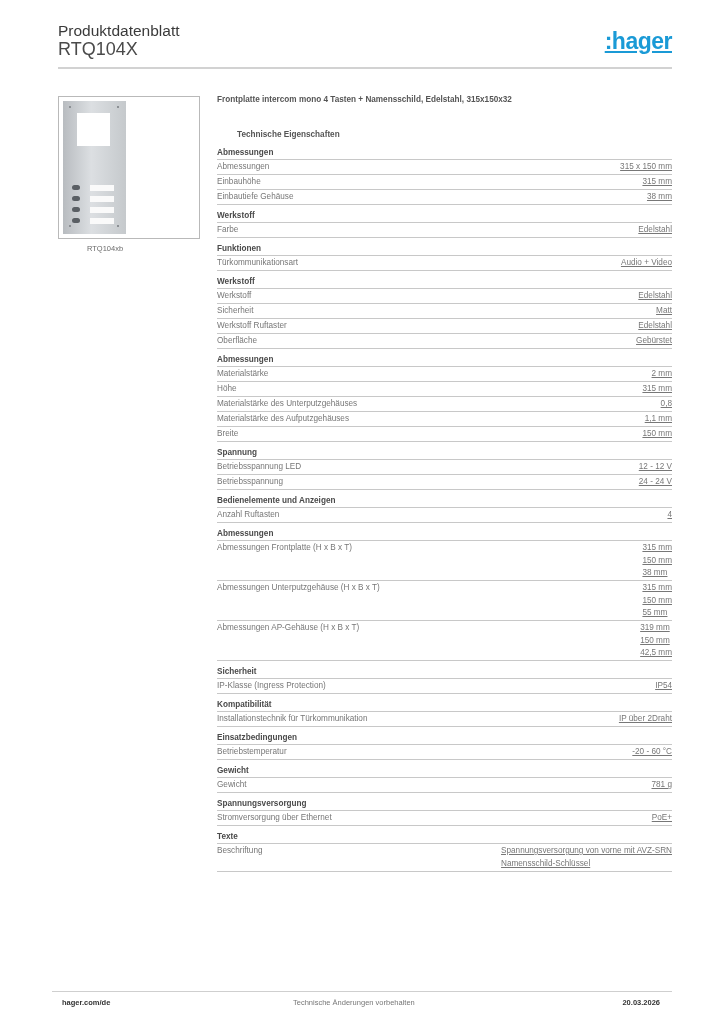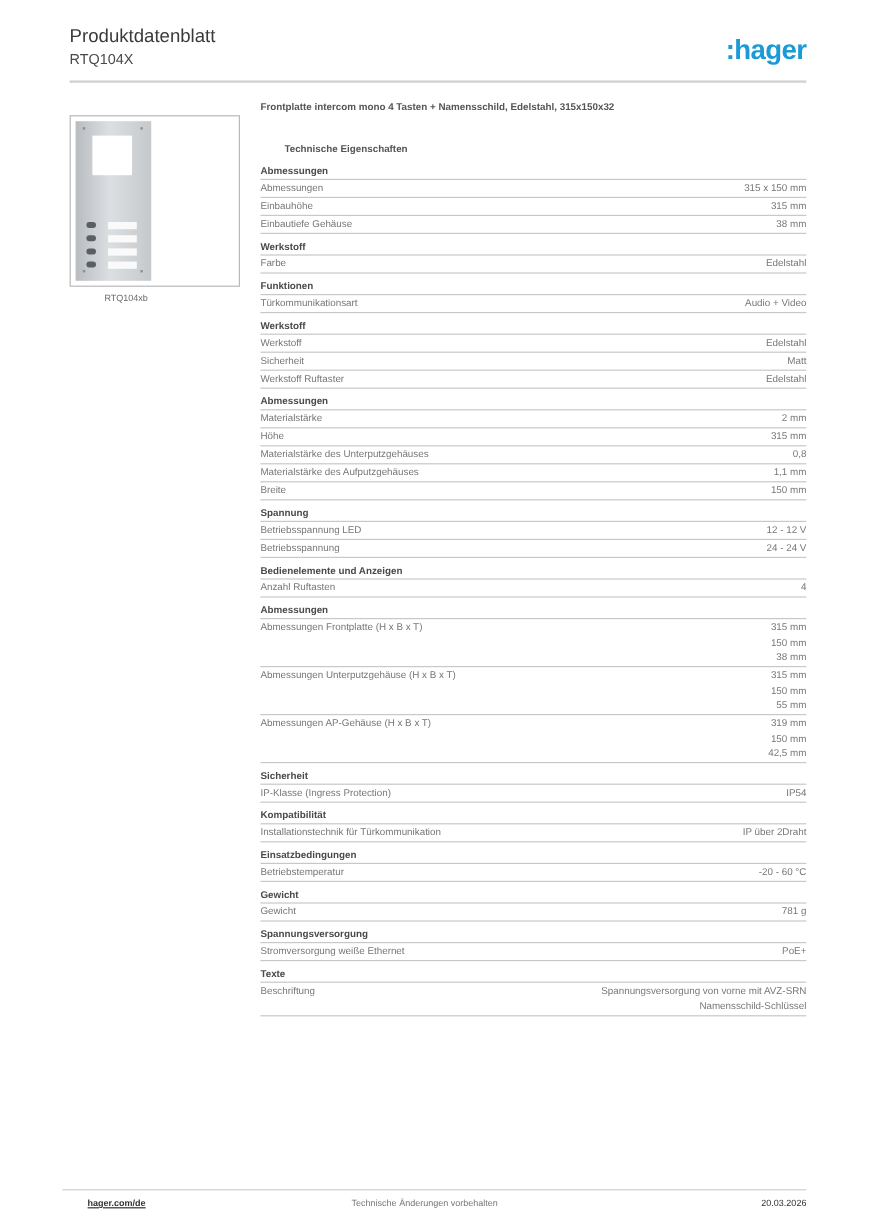--- a/index.html
+++ b/index.html
@@ -2,62 +2,62 @@
 <html><head>
 <meta charset="utf-8">
 <style>
   html, body { margin: 0; padding: 0; background: #ffffff; }
   body {
     width: 724px; height: 1024px; position: relative; overflow: hidden;
     font-family: "Liberation Sans", sans-serif; color: #555;
   }
   .header { position: absolute; left: 58px; top: 22px; width: 614px; height: 46px; }
   .title { font-size: 15.5px; font-weight: normal; color: #3a3a3a; line-height: 18px; }
-  .model { font-size: 12px; color: #4a4a4a; line-height: 18px; }
+  .model { font-size: 18px; color: #4a4a4a; line-height: 18px; }
   .logo {
     position: absolute; right: 0; top: 6px; color: #1a9ad6;
-    font-size: 23px; font-weight: bold; letter-spacing: -0.5px; font-family: "Liberation Sans", sans-serif;
+    font-size: 23px; font-weight: bold; letter-spacing: -0.5px; font-family: "Liberation Sans", sans-serif; text-decoration: underline;
   }
   .header-rule { position: absolute; left: 58px; top: 67px; width: 614px; height: 0; border-top: 2px solid #d2d2d2; }
 
   .product-img {
     position: absolute; left: 58px; top: 96px; width: 142px; height: 143px;
     border: 1px solid #b9b9b9; box-sizing: border-box; background: #fff;
   }
   .plate {
     position: absolute; left: 4px; top: 4px; width: 63px; height: 133px;
     background: linear-gradient(90deg, #b8bcc0 0%, #dcdfe2 45%, #c5c9cc 100%);
   }
   .plate .screen { position: absolute; left: 14px; top: 12px; width: 33px; height: 33px; background: #fff; }
   .plate .btn { position: absolute; left: 9px; width: 8px; height: 5px; background: #5a5f64; border-radius: 3px; }
   .plate .label { position: absolute; left: 27px; width: 24px; height: 6px; background: #fafafa; }
   .plate .screw { position: absolute; width: 2px; height: 2px; background: #8c9094; }
   .img-caption { position: absolute; left: 58px; top: 244px; font-size: 7.5px; color: #6a6a6a; padding-left: 29px; }
 
-  .content { position: absolute; left: 217px; top: 83px; width: 455px; }
+  .content { position: absolute; left: 217px; top: 93px; width: 455px; }
   .desc { font-size: 8.2px; font-weight: bold; color: #555; height: 14px; line-height: 14px; }
   .tech { font-size: 8.2px; font-weight: bold; color: #555; margin-top: 21px; height: 14px; line-height: 14px; margin-left: 20px; }
   .group { margin-top: 4px; }
   .group-title {
     font-size: 8.2px; font-weight: bold; color: #4a4a4a;
     height: 13px; line-height: 13px; border-bottom: 1px solid #c8c8c8;
   }
   .row {
     display: flex; justify-content: space-between; align-items: flex-start;
     font-size: 8.2px; color: #777; line-height: 12.5px; padding: 1px 0 0.5px 0;
     border-bottom: 1px solid #c8c8c8;
   }
-  .row .val { text-align: right; white-space: pre-line; }
+  .row .val { text-align: left; white-space: pre-line; text-decoration: underline; }
   .row .lbl { white-space: nowrap; }
 
   .footer-rule { position: absolute; left: 52px; top: 991px; width: 620px; border-top: 1px solid #cfcfcf; }
   .footer { position: absolute; left: 58px; top: 998px; width: 614px; font-size: 7.5px; }
-  .f-left { position: absolute; left: 15px; font-weight: bold; color: #333; text-decoration: underline; }
+  .f-left { position: absolute; left: 4px; font-weight: bold; color: #333; }
   .f-center { position: absolute; left: 235px; color: #777; }
-  .f-right { position: absolute; right: 0; font-weight: normal; color: #333; }
+  .f-right { position: absolute; right: 12px; font-weight: bold; color: #333; }
 </style>
 </head>
 <body>
 
 <div class="header">
   <div class="title">Produktdatenblatt</div>
   <div class="model">RTQ104X</div>
   <div class="logo">:hager</div>
 </div>
 <div class="header-rule"></div>
@@ -121,20 +121,24 @@
           <span class="val">Edelstahl</span>
         </div>
         <div class="row">
           <span class="lbl">Sicherheit</span>
           <span class="val">Matt</span>
         </div>
         <div class="row">
           <span class="lbl">Werkstoff Ruftaster</span>
           <span class="val">Edelstahl</span>
         </div>
+        <div class="row">
+          <span class="lbl">Oberfläche</span>
+          <span class="val">Gebürstet</span>
+        </div>
       </div>
       <div class="group">
         <div class="group-title">Abmessungen</div>
         <div class="row">
           <span class="lbl">Materialstärke</span>
           <span class="val">2 mm</span>
         </div>
         <div class="row">
           <span class="lbl">Höhe</span>
           <span class="val">315 mm</span>
@@ -215,21 +219,21 @@
       <div class="group">
         <div class="group-title">Gewicht</div>
         <div class="row">
           <span class="lbl">Gewicht</span>
           <span class="val">781 g</span>
         </div>
       </div>
       <div class="group">
         <div class="group-title">Spannungsversorgung</div>
         <div class="row">
-          <span class="lbl">Stromversorgung weiße Ethernet</span>
+          <span class="lbl">Stromversorgung über Ethernet</span>
           <span class="val">PoE+</span>
         </div>
       </div>
       <div class="group">
         <div class="group-title">Texte</div>
         <div class="row">
           <span class="lbl">Beschriftung</span>
           <span class="val">Spannungsversorgung von vorne mit AVZ-SRN
 Namensschild-Schlüssel</span>
         </div>

